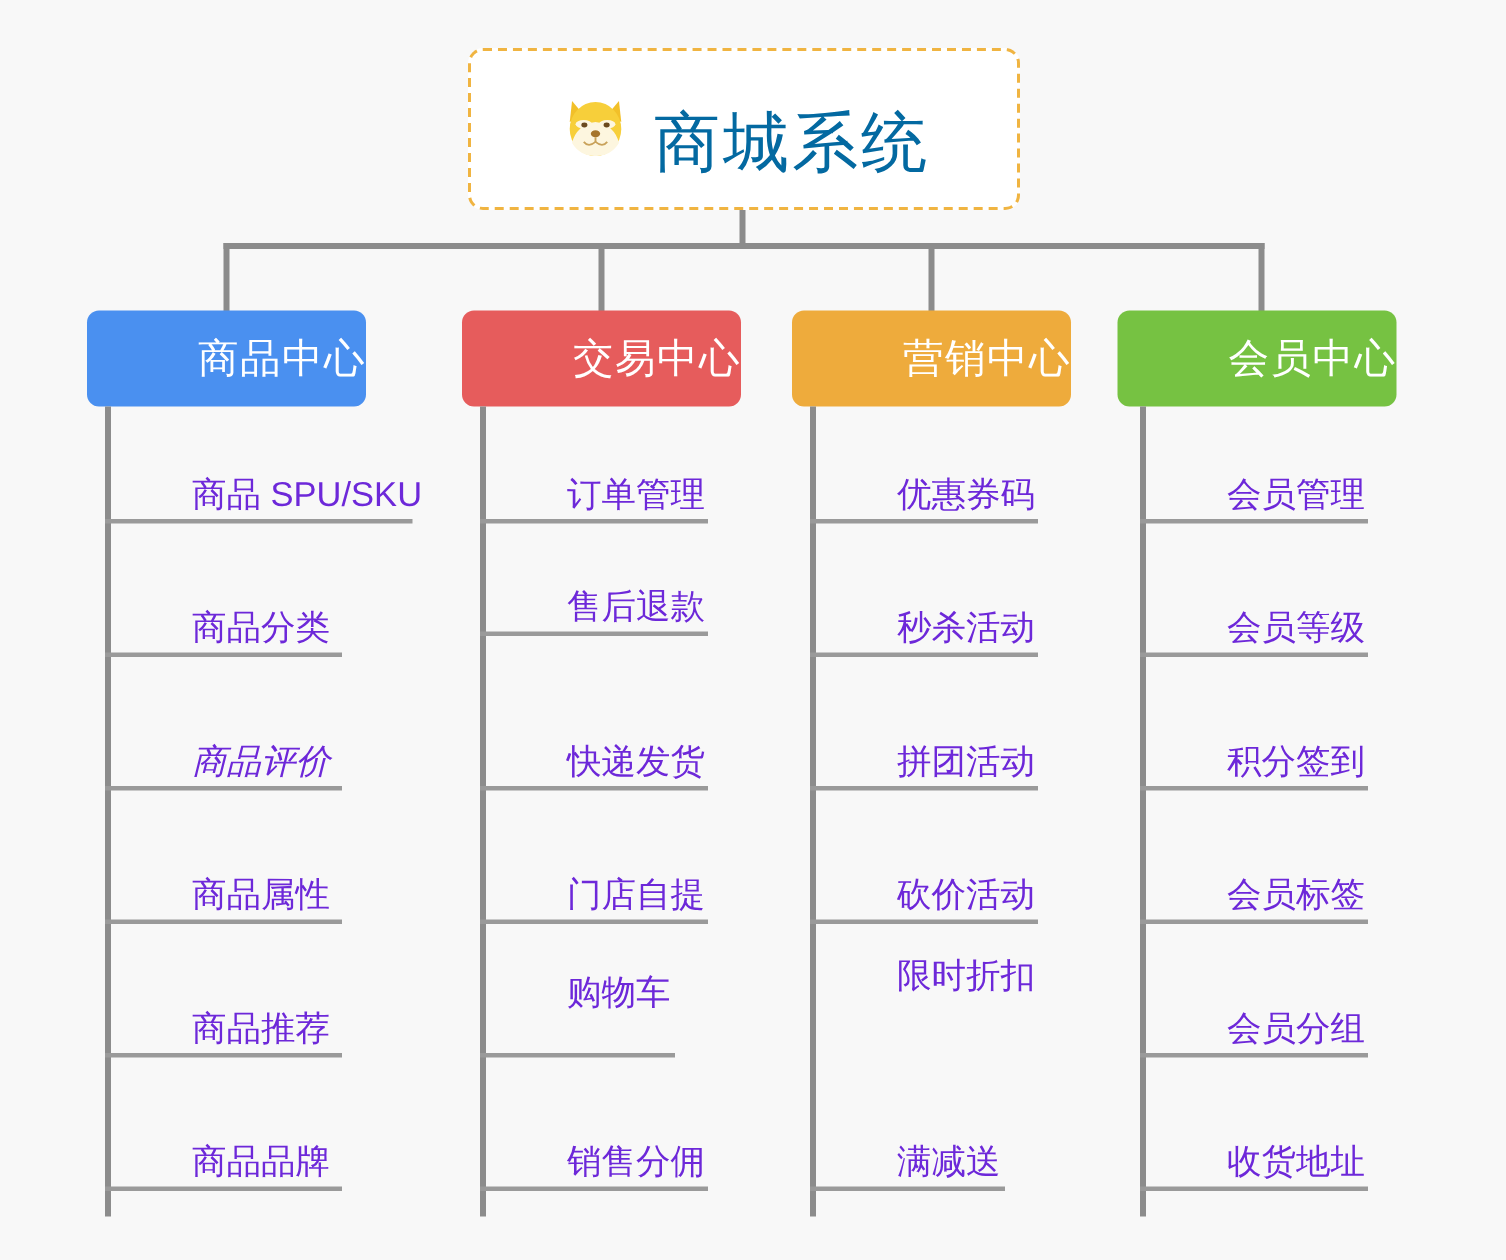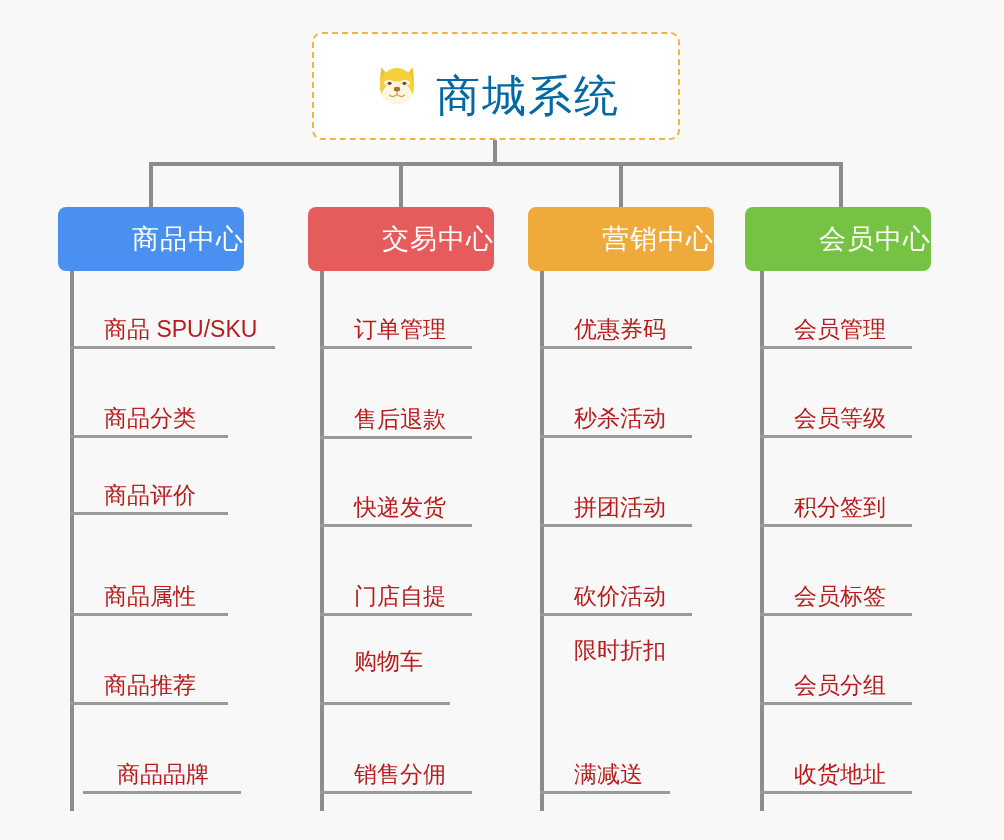--- a/index.html
+++ b/index.html
@@ -91,24 +91,25 @@
   .leaf-item {
     position: absolute;
     left: 0;
     height: 56px;
     display: flex;
     flex-direction: column;
     justify-content: flex-end;
   }
   .leaf-label {
     font-size: 23px;
-    color: #b91c1c;
+    color: #6d28d9;
     white-space: nowrap;
     padding: 0 18px 4px 34px;
     line-height: 1.1;
+    margin-left: 24px;
   }
   .leaf-underline {
     height: 3px;
     background: #9a9a9a;
     width: 100%;
   }
 </style>
 </head>
 <body style="background: rgb(248, 248, 248);">
 
@@ -147,48 +148,48 @@
   <div class="leaf-col" style="left:70px;">
     <div class="leaf-spine" style="height:540px;"></div>
     <div class="leaf-item" style="top:22px; width:205px;">
       <span class="leaf-label">商品 SPU/SKU</span>
       <span class="leaf-underline"></span>
     </div>
     <div class="leaf-item" style="top:111px; width:158px;">
       <span class="leaf-label">商品分类</span>
       <span class="leaf-underline"></span>
     </div>
-    <div class="leaf-item" style="top:188px; width:158px;">
+    <div class="leaf-item" style="top:200px; width:158px;font-style:italic;">
       <span class="leaf-label">商品评价</span>
       <span class="leaf-underline"></span>
     </div>
     <div class="leaf-item" style="top:289px; width:158px;">
       <span class="leaf-label">商品属性</span>
       <span class="leaf-underline"></span>
     </div>
     <div class="leaf-item" style="top:378px; width:158px;">
       <span class="leaf-label">商品推荐</span>
       <span class="leaf-underline"></span>
     </div>
-    <div class="leaf-item" style="top:467px; width:158px;padding-left:13px;">
+    <div class="leaf-item" style="top:467px; width:158px;">
       <span class="leaf-label">商品品牌</span>
       <span class="leaf-underline"></span>
     </div>
   </div>
 
   <div class="cat-header" style="left: 308px; background: rgb(230, 92, 92);">
     <span>交易中心</span>
   </div>
   <div class="leaf-col" style="left:320px;">
     <div class="leaf-spine" style="height:540px;"></div>
     <div class="leaf-item" style="top:22px; width:152px;">
       <span class="leaf-label">订单管理</span>
       <span class="leaf-underline"></span>
     </div>
-    <div class="leaf-item" style="top:112px; width:152px;justify-content:flex-end;">
+    <div class="leaf-item" style="top:97px; width:152px;justify-content:flex-end;">
       <span class="leaf-label">售后退款</span>
       <span class="leaf-underline"></span>
     </div>
     <div class="leaf-item" style="top:200px; width:152px;">
       <span class="leaf-label">快递发货</span>
       <span class="leaf-underline"></span>
     </div>
     <div class="leaf-item" style="top:289px; width:152px;">
       <span class="leaf-label">门店自提</span>
       <span class="leaf-underline"></span>

